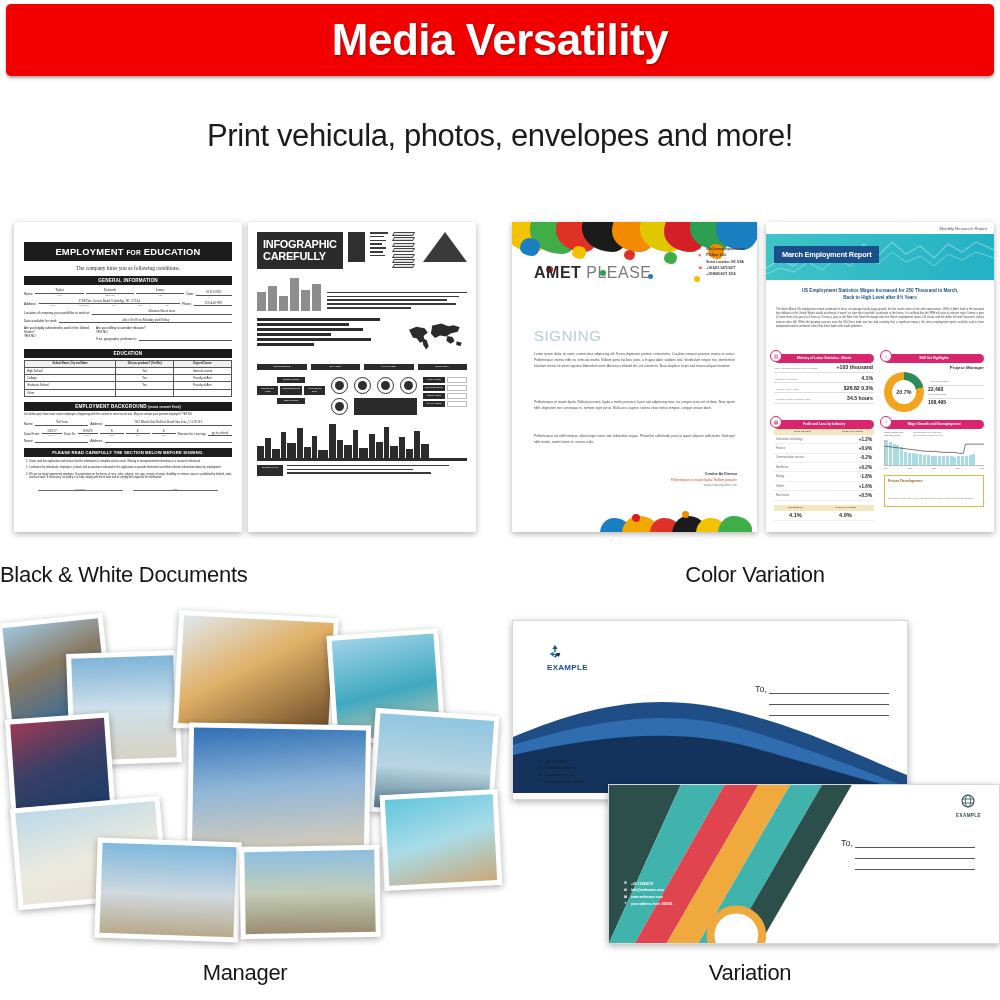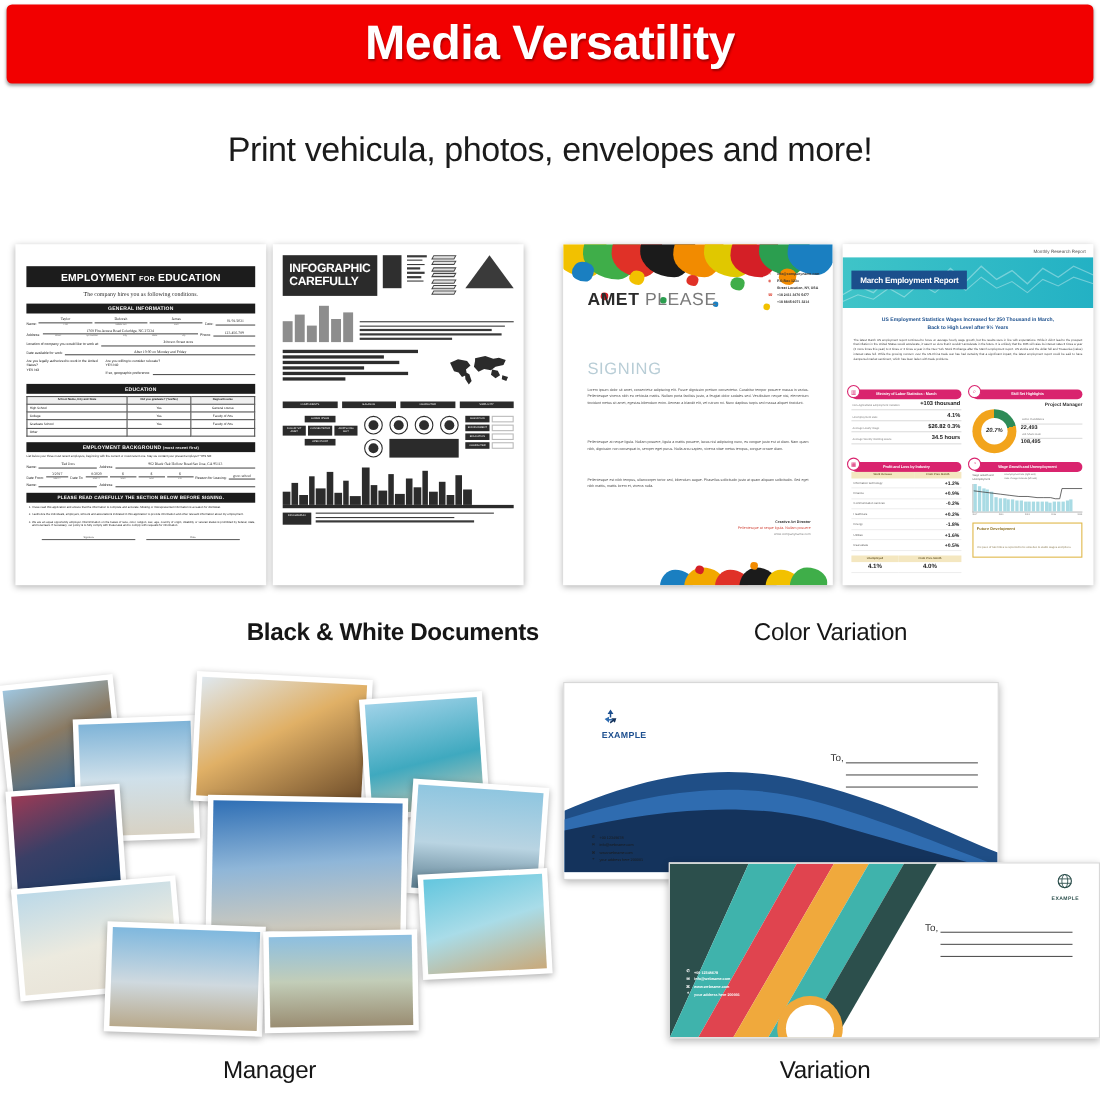--- a/index.html
+++ b/index.html
@@ -34,21 +34,21 @@
     overflow:hidden;
   }
   #doc-bw1{ left:14px; width:228px; height:310px; }
   #doc-bw2{ left:248px; width:228px; height:310px; }
   #doc-c1 { left:512px; width:245px; height:310px; }
   #doc-c2 { left:766px; width:228px; height:310px;text-decoration:underline; }
 
   .caption{
     position:absolute; font-size:22px; color:#161616; letter-spacing:-0.3px;
   }
-  #cap-bw{ left:0; top:562px; width:490px; text-align:right;font-weight:bold; }
+  #cap-bw{ left:0; top:562px; width:490px; text-align:left; }
   #cap-color{ left:510px; top:562px; width:490px; text-align:center; }
   #cap-photos{ left:0; top:960px; width:490px; text-align:center; }
   #cap-env{ left:500px; top:960px; width:500px; text-align:center; }
 
   
   .appform{ padding:14px 10px 6px 10px; font-size:3.1px; color:#111; }
   .bar{
     background:#1c1c1c; color:#fff; text-align:center;
     font-weight:bold; padding:2px 0; letter-spacing:.2px;
   }

